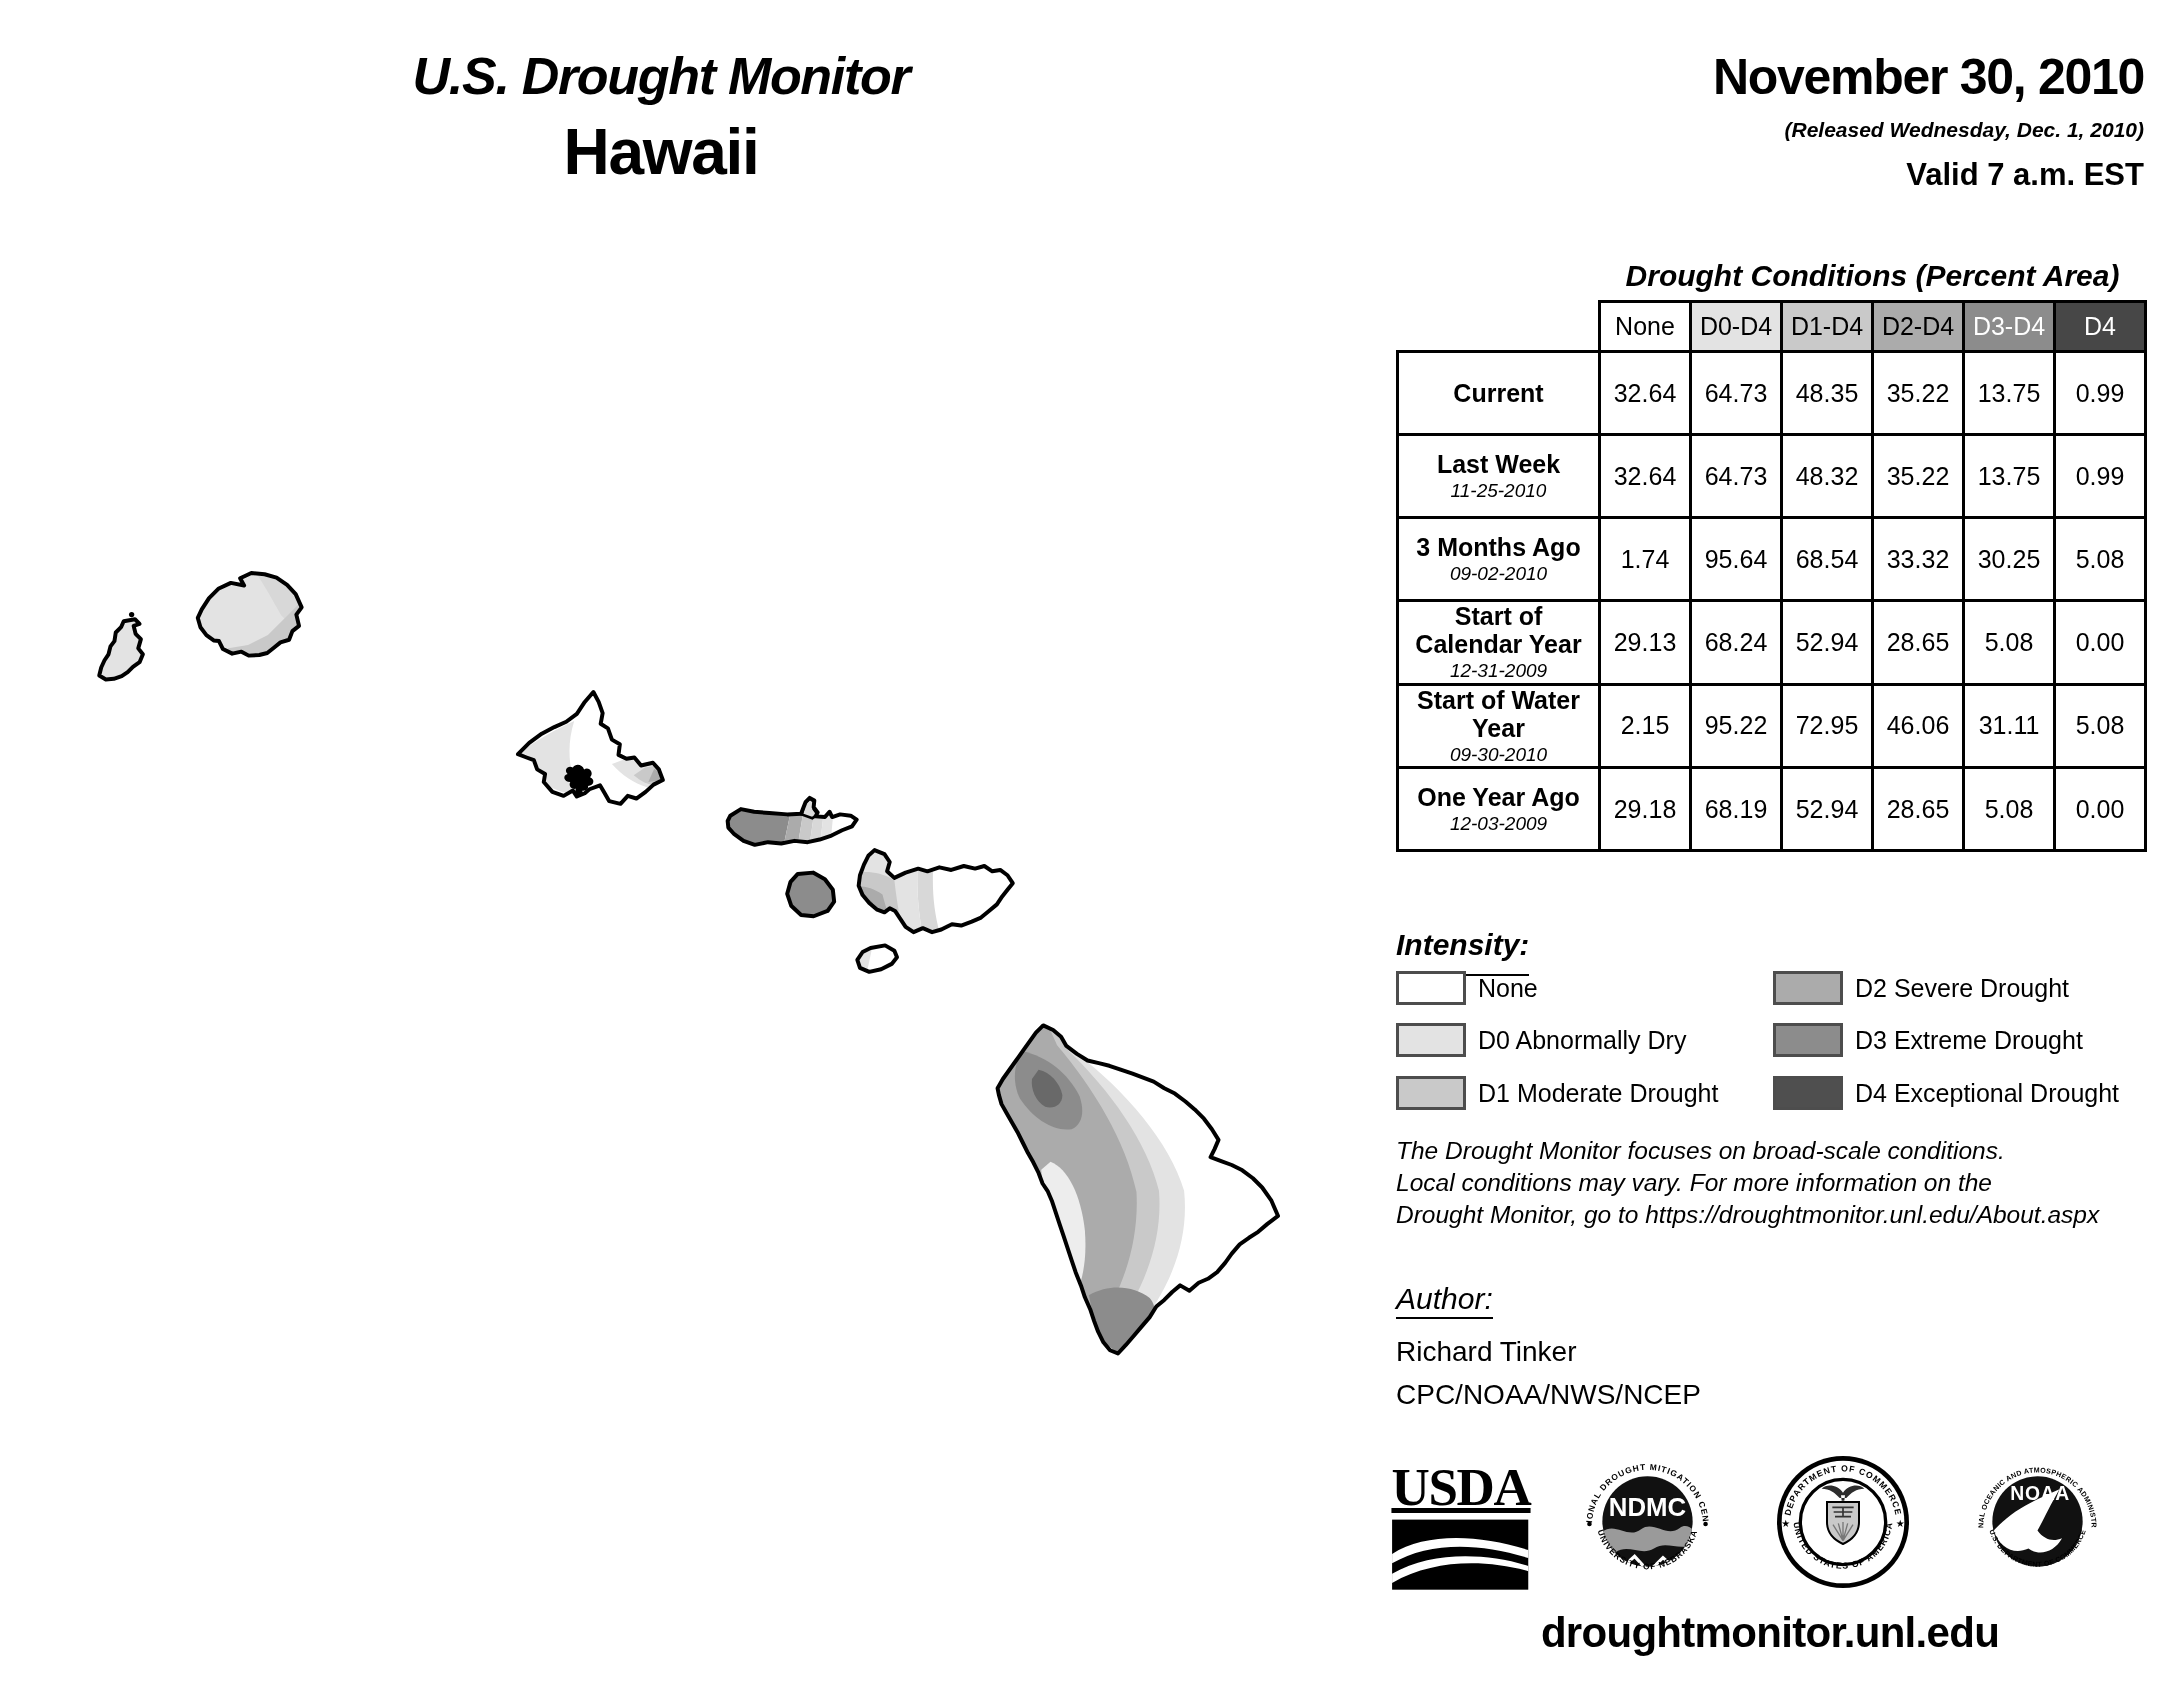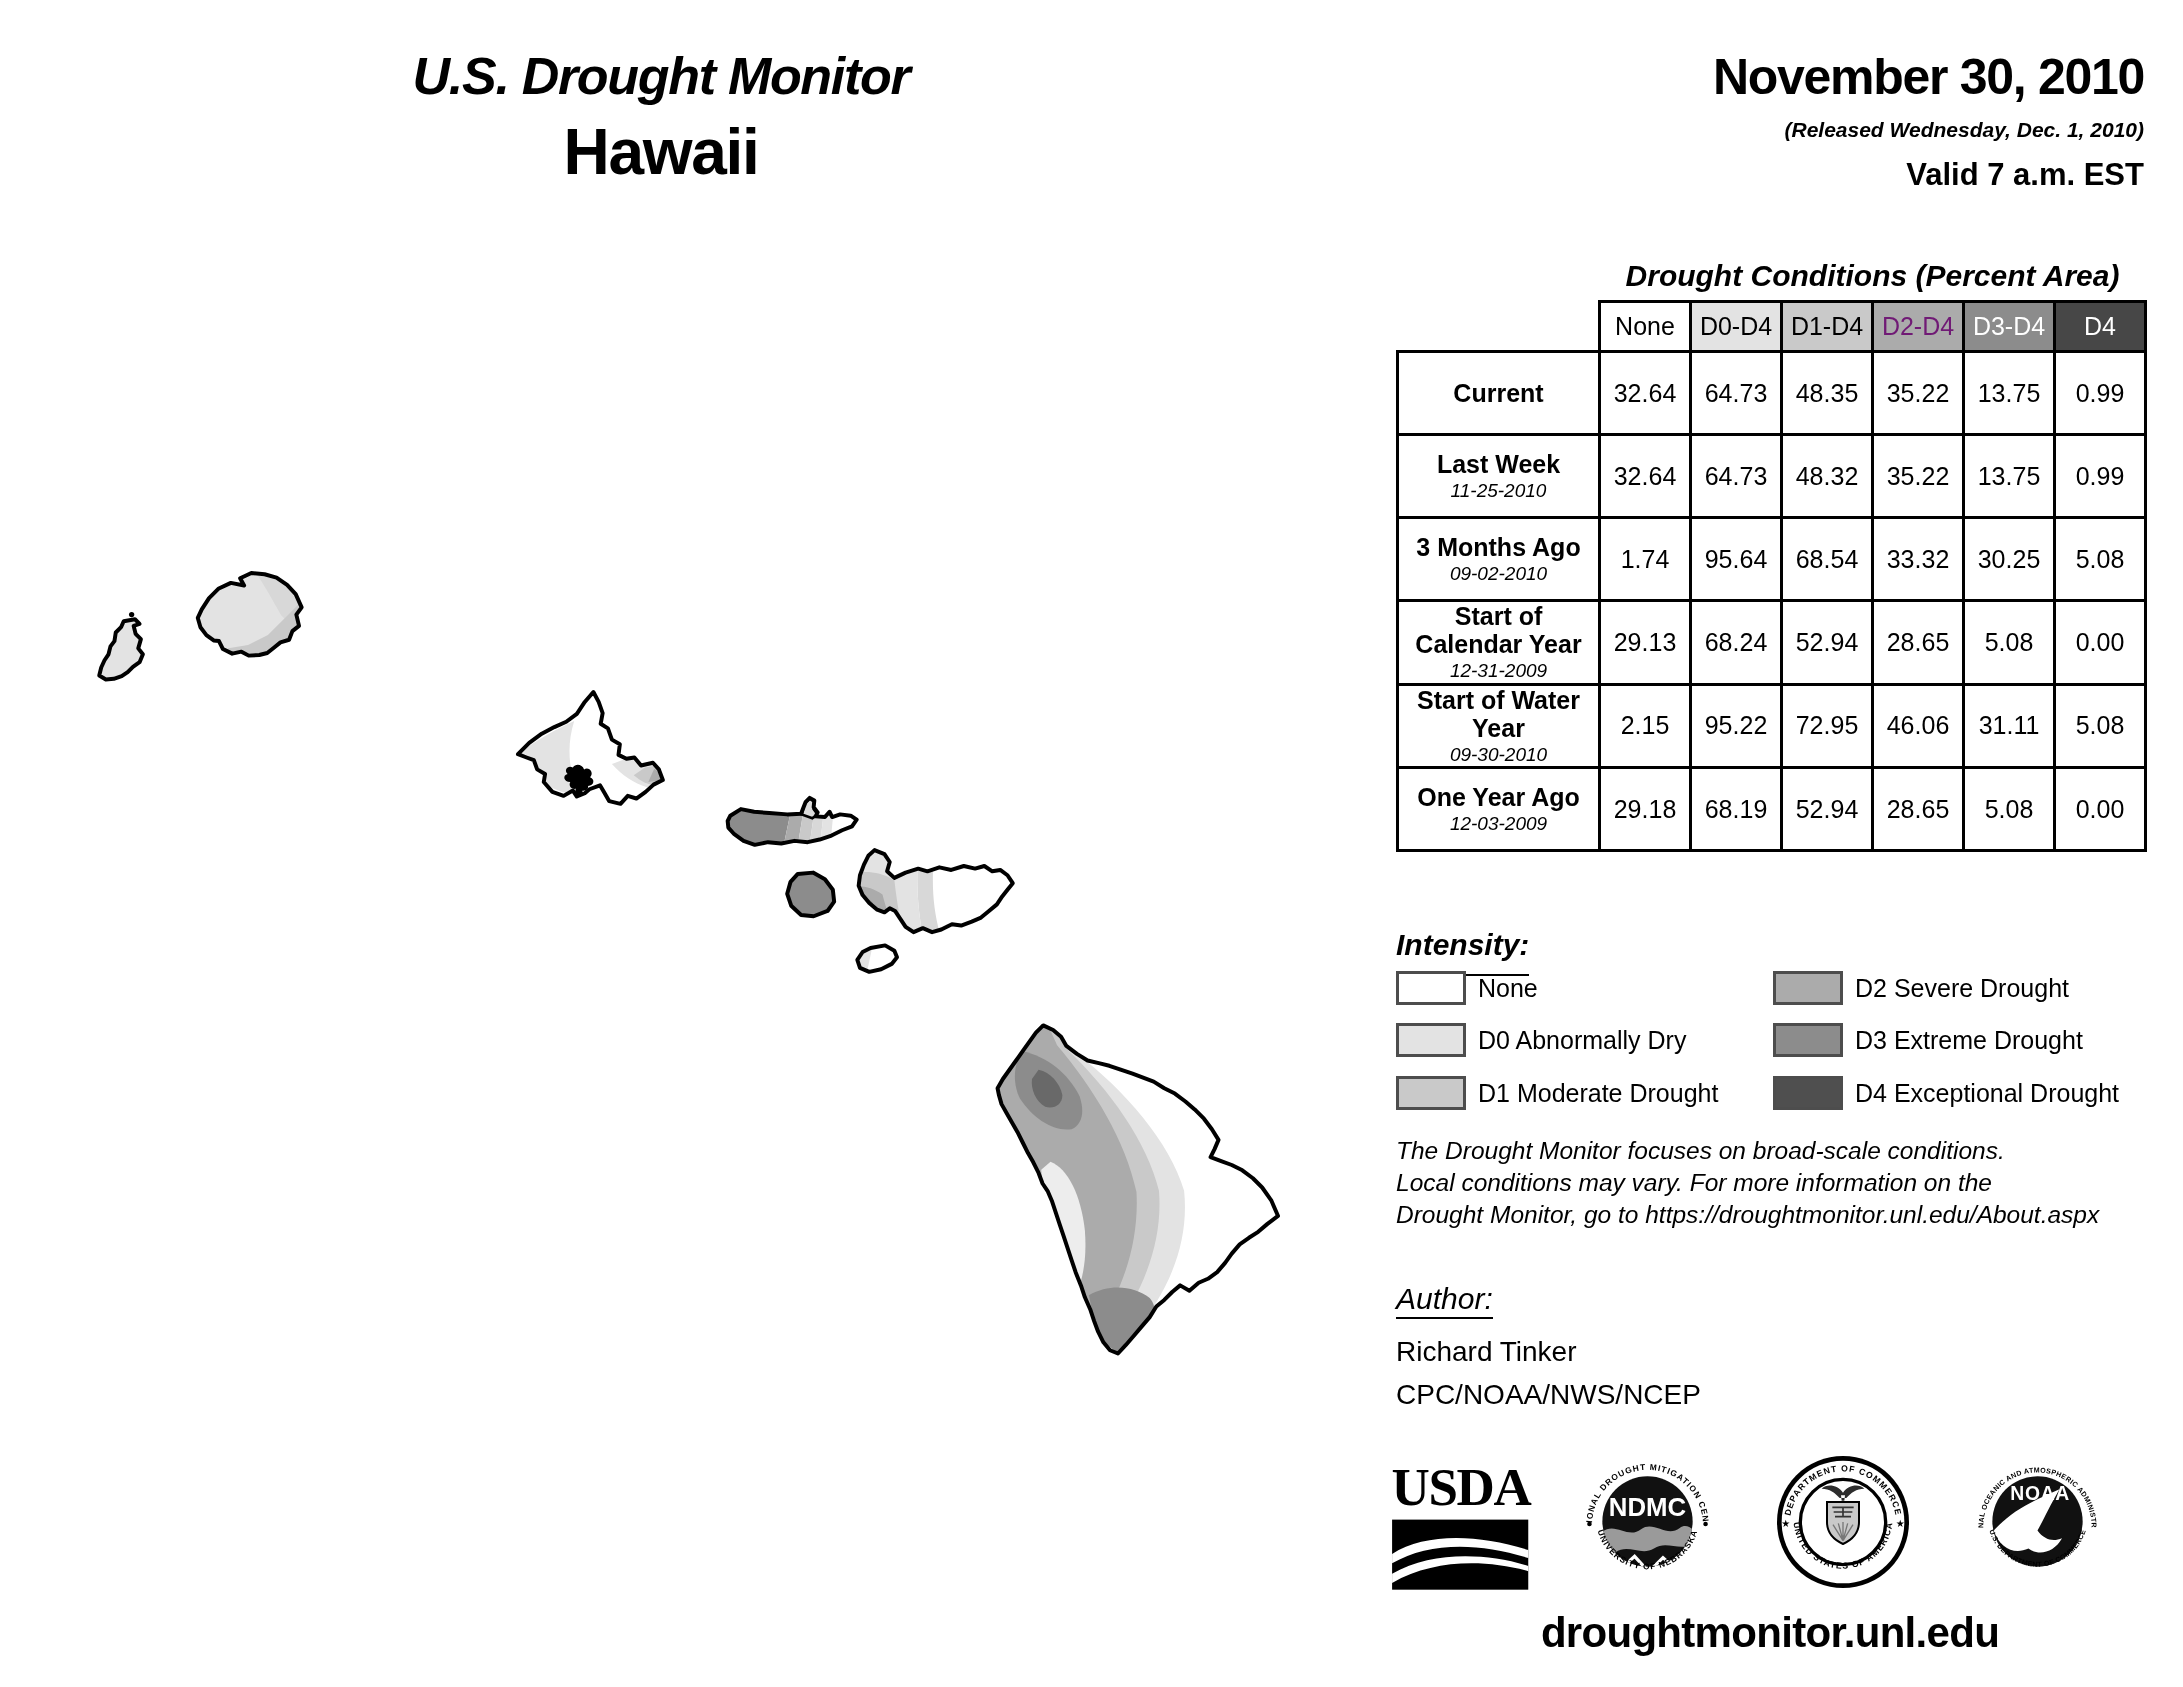--- a/index.html
+++ b/index.html
@@ -35,21 +35,21 @@
   .leg-label{position:absolute;left:82px;top:0;line-height:34px;font-size:25px;white-space:nowrap;}
   
   .disclaimer{left:1396px;top:1135px;width:767px;font-size:24.5px;font-style:italic;line-height:32px;}
   .author-h{left:1396px;top:1282px;font-size:30px;font-style:italic;
             border-bottom:2.6px solid #000;padding-bottom:1.3px;}
   .author-n{left:1396px;top:1336px;font-size:28px;}
   .author-o{left:1396px;top:1379px;font-size:28px;}
   .url{left:1396px;top:1609px;width:748px;text-align:center;font-size:42px;font-weight:bold;letter-spacing:-0.7px;}
   
   .usda{left:1391px;top:1461px;width:140px;text-align:center;}
-  .usda-text{font-family:"Liberation Serif",serif;font-weight:bold;font-size:53px;line-height:52px;letter-spacing:-1.3px;}
+  .usda-text{font-family:"Liberation Serif",serif;font-weight:bold;font-size:53px;line-height:52px;letter-spacing:-1.3px;text-decoration:underline;}
   .seal{position:absolute;}
   .ring-text{font-size:13px;font-weight:bold;letter-spacing:1.5px;fill:#000;}
   .ring-text-sm{font-size:11px;font-weight:bold;letter-spacing:0.5px;fill:#000;}
   
   .fw{fill:#ffffff;}
   .fd0{fill:var(--d0);}
   .fd0b{fill:#d8d8d8;}
   .fd1{fill:var(--d1);}
   .fd2{fill:var(--d2);}
   .fd3{fill:var(--d3);}
@@ -196,21 +196,21 @@
       <col style="width:91px">
         <col style="width:91px">
         <col style="width:91px">
     </colgroup>
     <tbody>
         <tr style="height:50px;">
       <td class="blank"></td>
       <th style="background: rgb(255, 255, 255); color: rgb(0, 0, 0);">None</th>
       <th style="background: rgb(227, 227, 227); color: rgb(0, 0, 0);">D0-D4</th>
       <th style="background: rgb(201, 201, 201); color: rgb(0, 0, 0);">D1-D4</th>
-      <th style="background: rgb(171, 171, 171); color: #701a75;">D2-D4</th>
+      <th style="background: rgb(171, 171, 171); color: #000000;">D2-D4</th>
       <th style="background: rgb(140, 140, 140); color: rgb(255, 255, 255);">D3-D4</th>
       <th style="background: rgb(71, 71, 71); color: rgb(255, 255, 255);">D4</th>
     </tr>
     <tr class="datarow">
       <td class="rl">
         <div class="rl-main">Current</div>
       </td>
       <td class="val">32.64</td>
       <td class="val">64.73</td>
       <td class="val">48.35</td>

